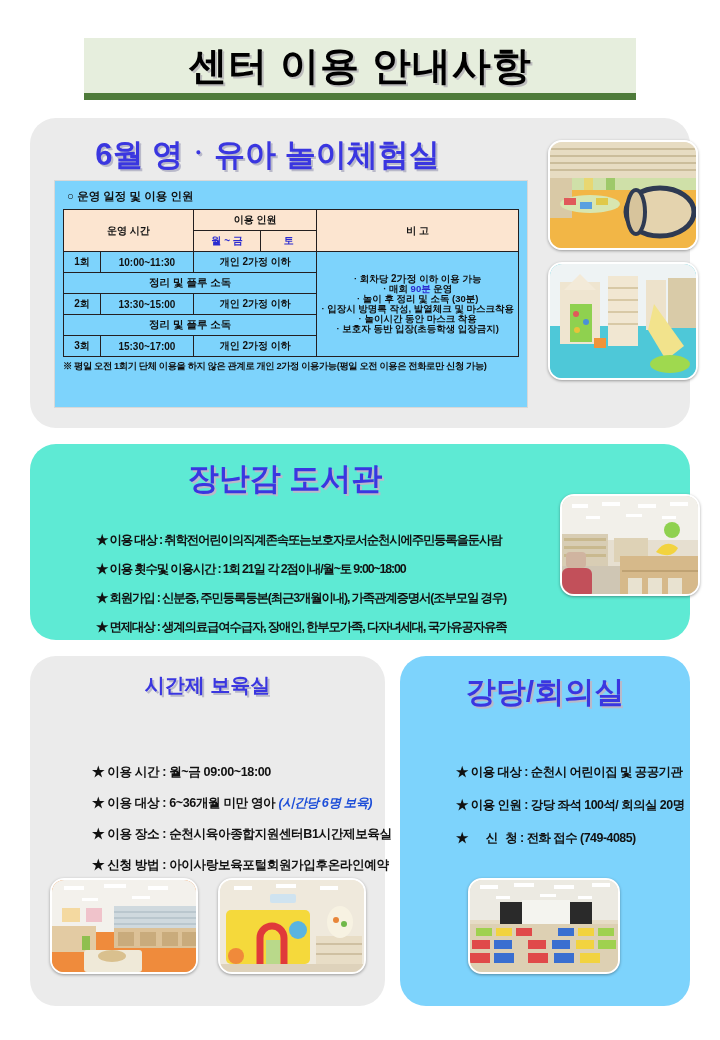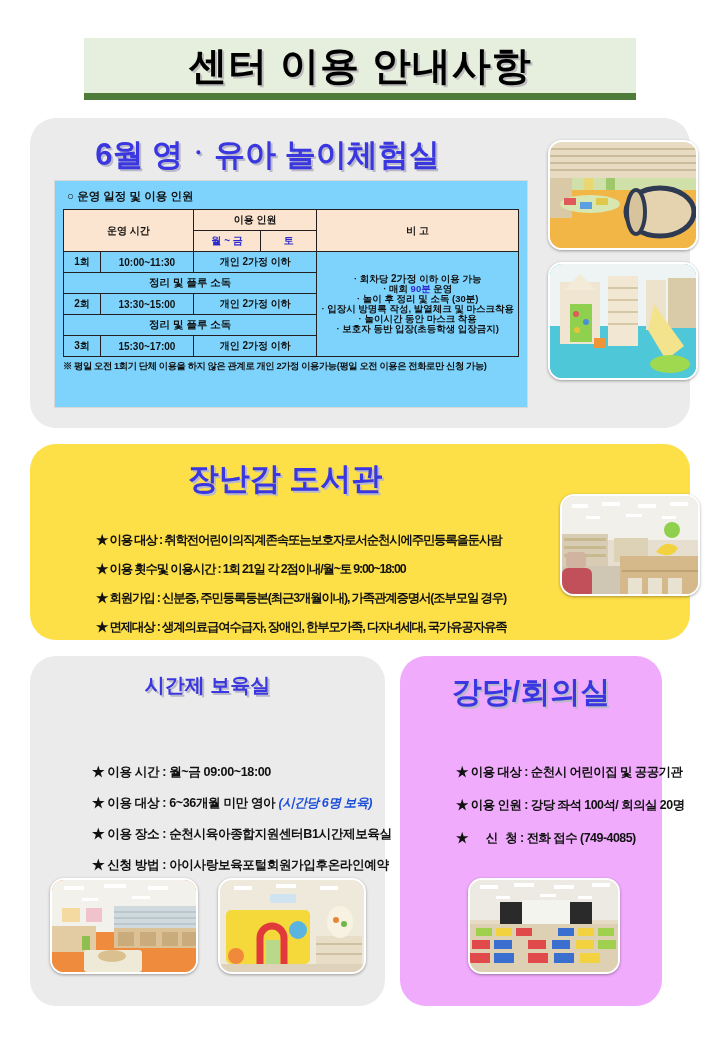--- a/index.html
+++ b/index.html
@@ -68,21 +68,21 @@
   
   .photo{
     position:absolute; border-radius:14px; overflow:hidden;
     border:2px solid #ffffff;
     box-shadow:0 1px 3px rgba(0,0,0,.35);
   }
 
   
   #panel-lib{
     left:30px; top:444px; width:660px; height:196px;
-    background:#fde047;
+    background:#5eead4;
   }
   #panel-lib .panel-title{ font-size:31px; padding-top:14px; padding-right:150px; }
   #lib-list{ position:absolute; left:26px; top:72px; width:500px; }
   #lib-list li{
     list-style:none; font-size:12.4px; font-weight:bold;
     margin-bottom:12px; letter-spacing:-1.15px; white-space:nowrap;
   }
 
   
   #panel-hour{
@@ -93,22 +93,22 @@
   #hour-list{ position:absolute; left:22px; top:92px; width:320px; }
   #hour-list li{
     list-style:none; font-size:12.6px; font-weight:bold;
     margin-bottom:14px; letter-spacing:-0.4px; white-space:nowrap;
   }
   .red{ color:#1d4ed8;font-style:italic; }
   .tight{ letter-spacing:-1.2px; }
 
   
   #panel-hall{
-    left:400px; top:656px; width:262px; height:350px;
-    background:#f0abfc;
+    left:400px; top:656px; width:290px; height:350px;
+    background:#7dd3fc;
   }
   #panel-hall .panel-title{ font-size:30px; padding-top:16px; }
   #hall-list{ position:absolute; left:16px; top:92px; width:265px; }
   #hall-list li{
     list-style:none; font-size:12.4px; font-weight:bold;
     margin-bottom:16px; letter-spacing:-0.5px; white-space:nowrap;
   }
   .sp{ letter-spacing:7px; }
 </style>
 </head>

